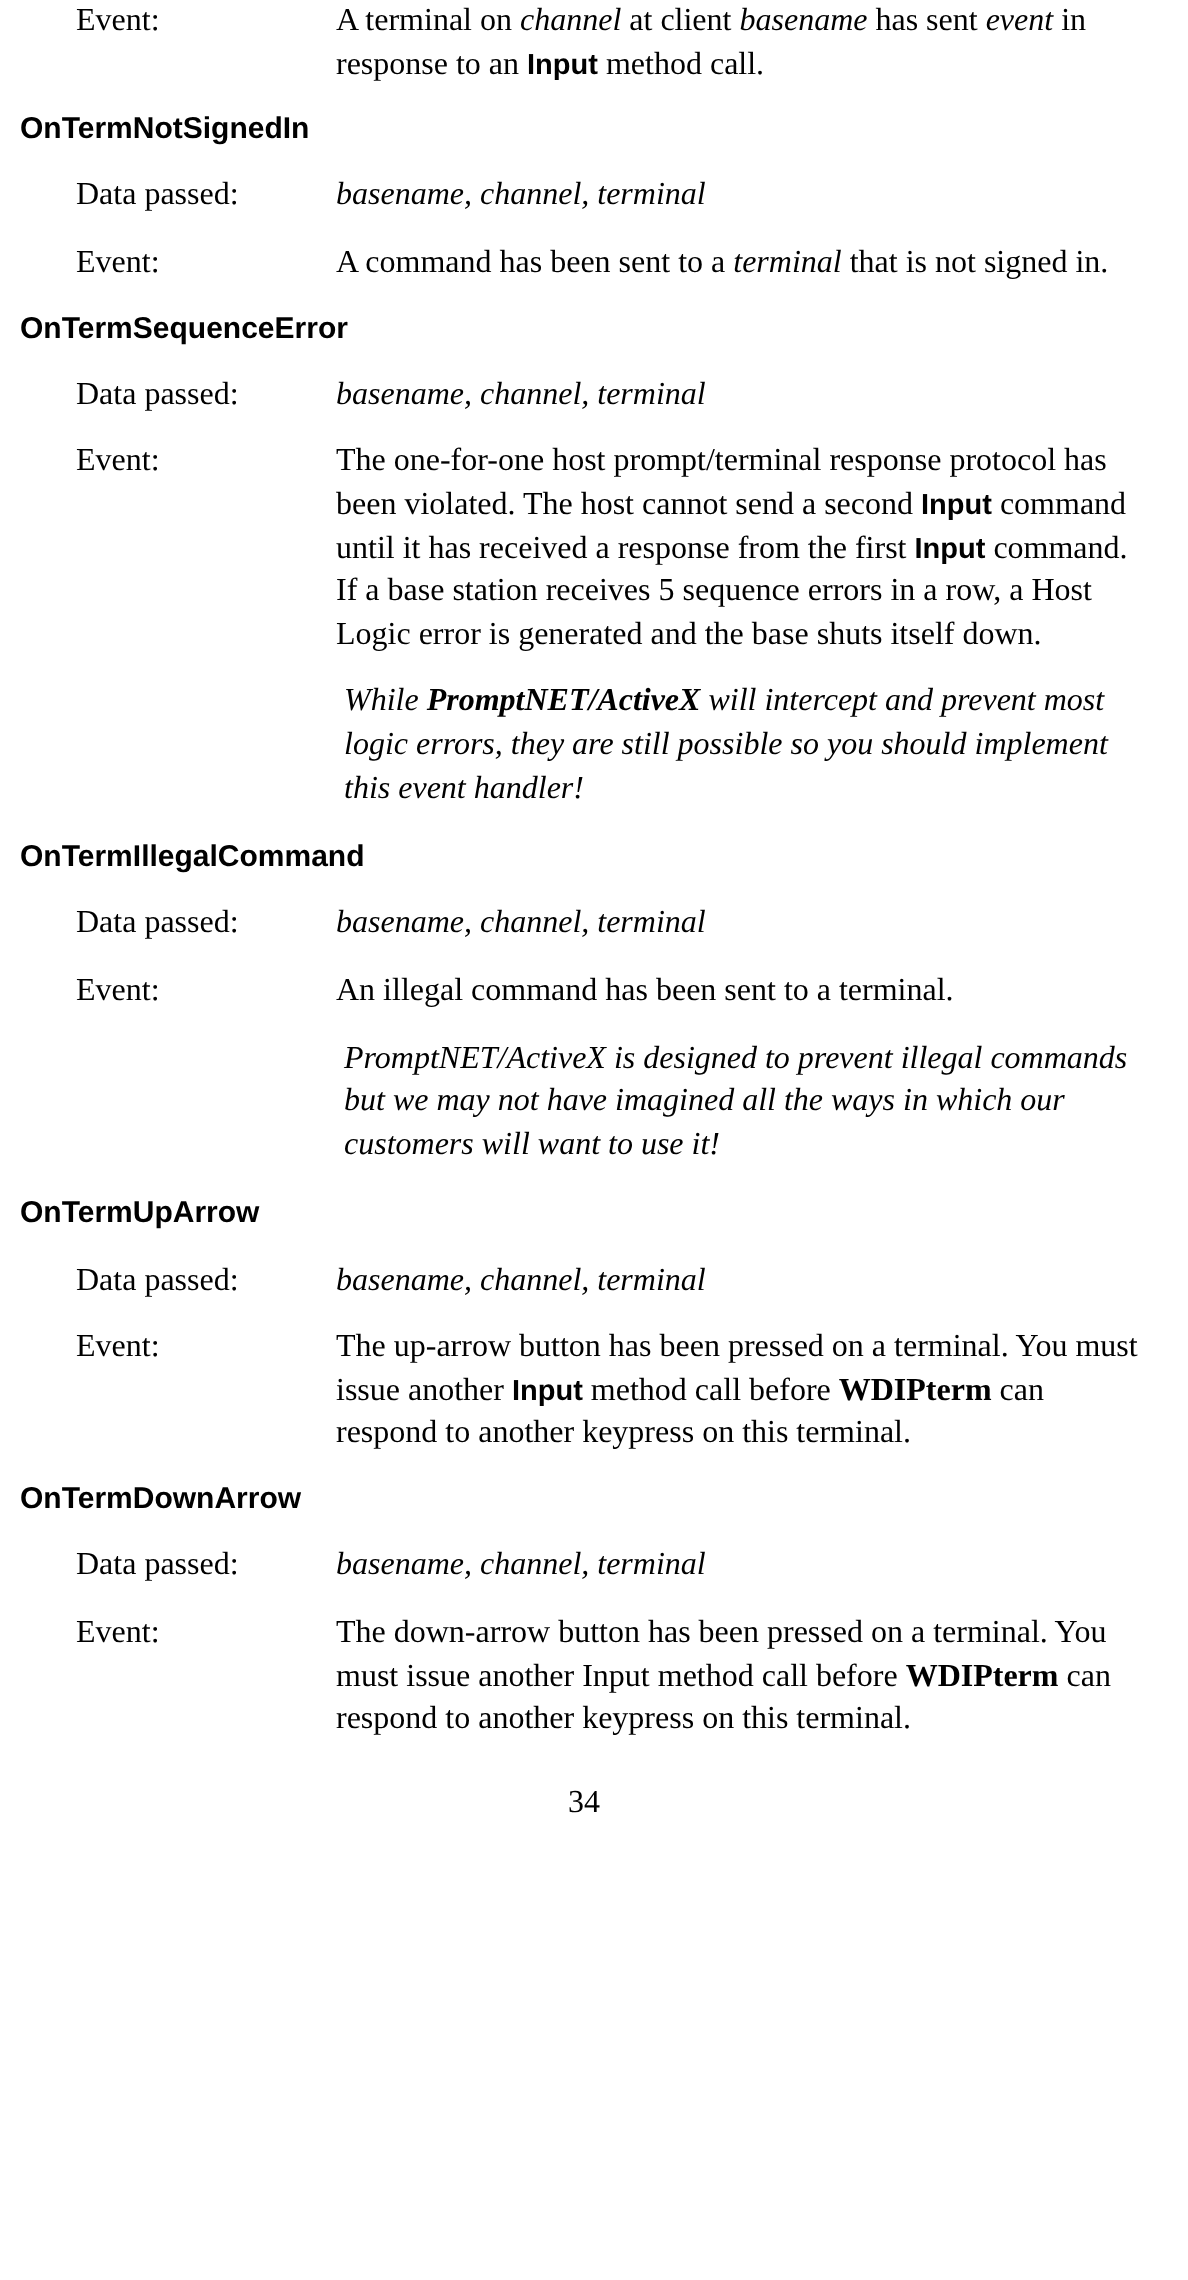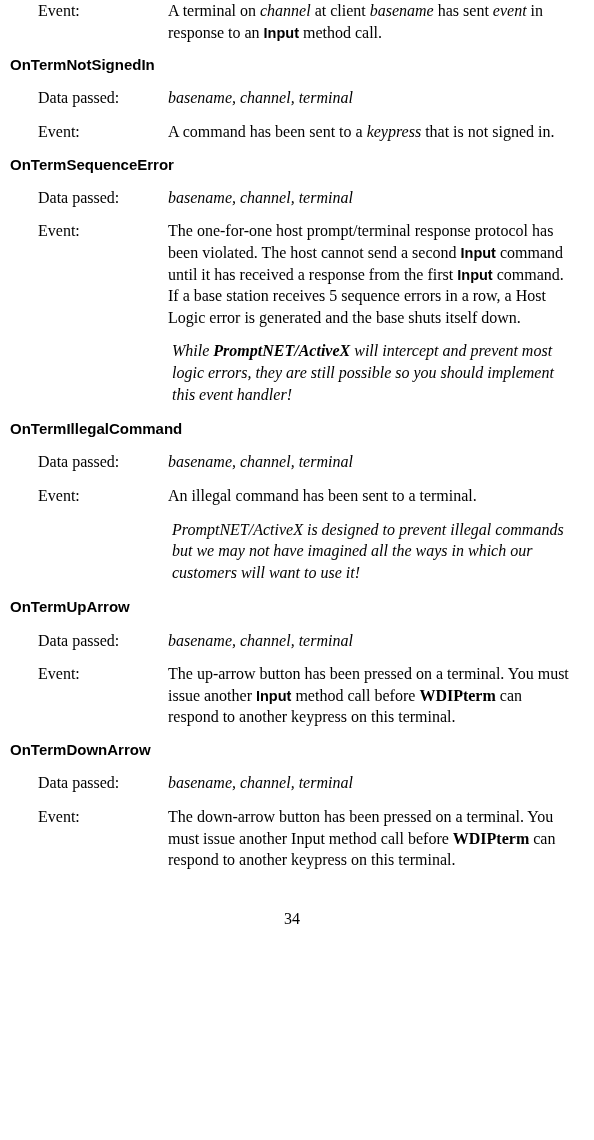--- a/index.html
+++ b/index.html
@@ -53,42 +53,42 @@
   .bold-italic {
     font-family: "Times New Roman", Times, serif;
     font-weight: bold;
     font-style: italic;
   }
   em {
     font-style: italic;
   }
   .page-num {
     text-align: center;
-    margin-top: 37px;
+    margin-top: 20px;
     font-size: 16px;
   }
 </style>
 </head>
 <body>
 
 <div class="page">
 
   <div class="row">
     <div class="label-col">Event:</div>
     <div class="desc-col">A terminal on <em>channel</em> at client <em>basename</em> has sent <em>event</em> in response to an <span class="bold-sans">Input</span> method call.</div>
   </div>
 
   <div class="heading">OnTermNotSignedIn</div>
   <div class="row">
     <div class="label-col">Data passed:</div>
     <div class="desc-col"><em>basename, channel, terminal</em></div>
   </div>
   <div class="row">
     <div class="label-col">Event:</div>
-    <div class="desc-col">A command has been sent to a <em>keypress</em> that is not signed in.</div>
+    <div class="desc-col">A command has been sent to a <em>terminal</em> that is not signed in.</div>
   </div>
 
   <div class="heading">OnTermSequenceError</div>
   <div class="row">
     <div class="label-col">Data passed:</div>
     <div class="desc-col"><em>basename, channel, terminal</em></div>
   </div>
   <div class="row">
     <div class="label-col">Event:</div>
     <div class="desc-col">The one-for-one host prompt/terminal response protocol has been violated. The host cannot send a second <span class="bold-sans">Input</span> command until it has received a response from the first <span class="bold-sans">Input</span> command. If a base station receives 5 sequence errors in a row, a Host Logic error is generated and the base shuts itself down.</div>

